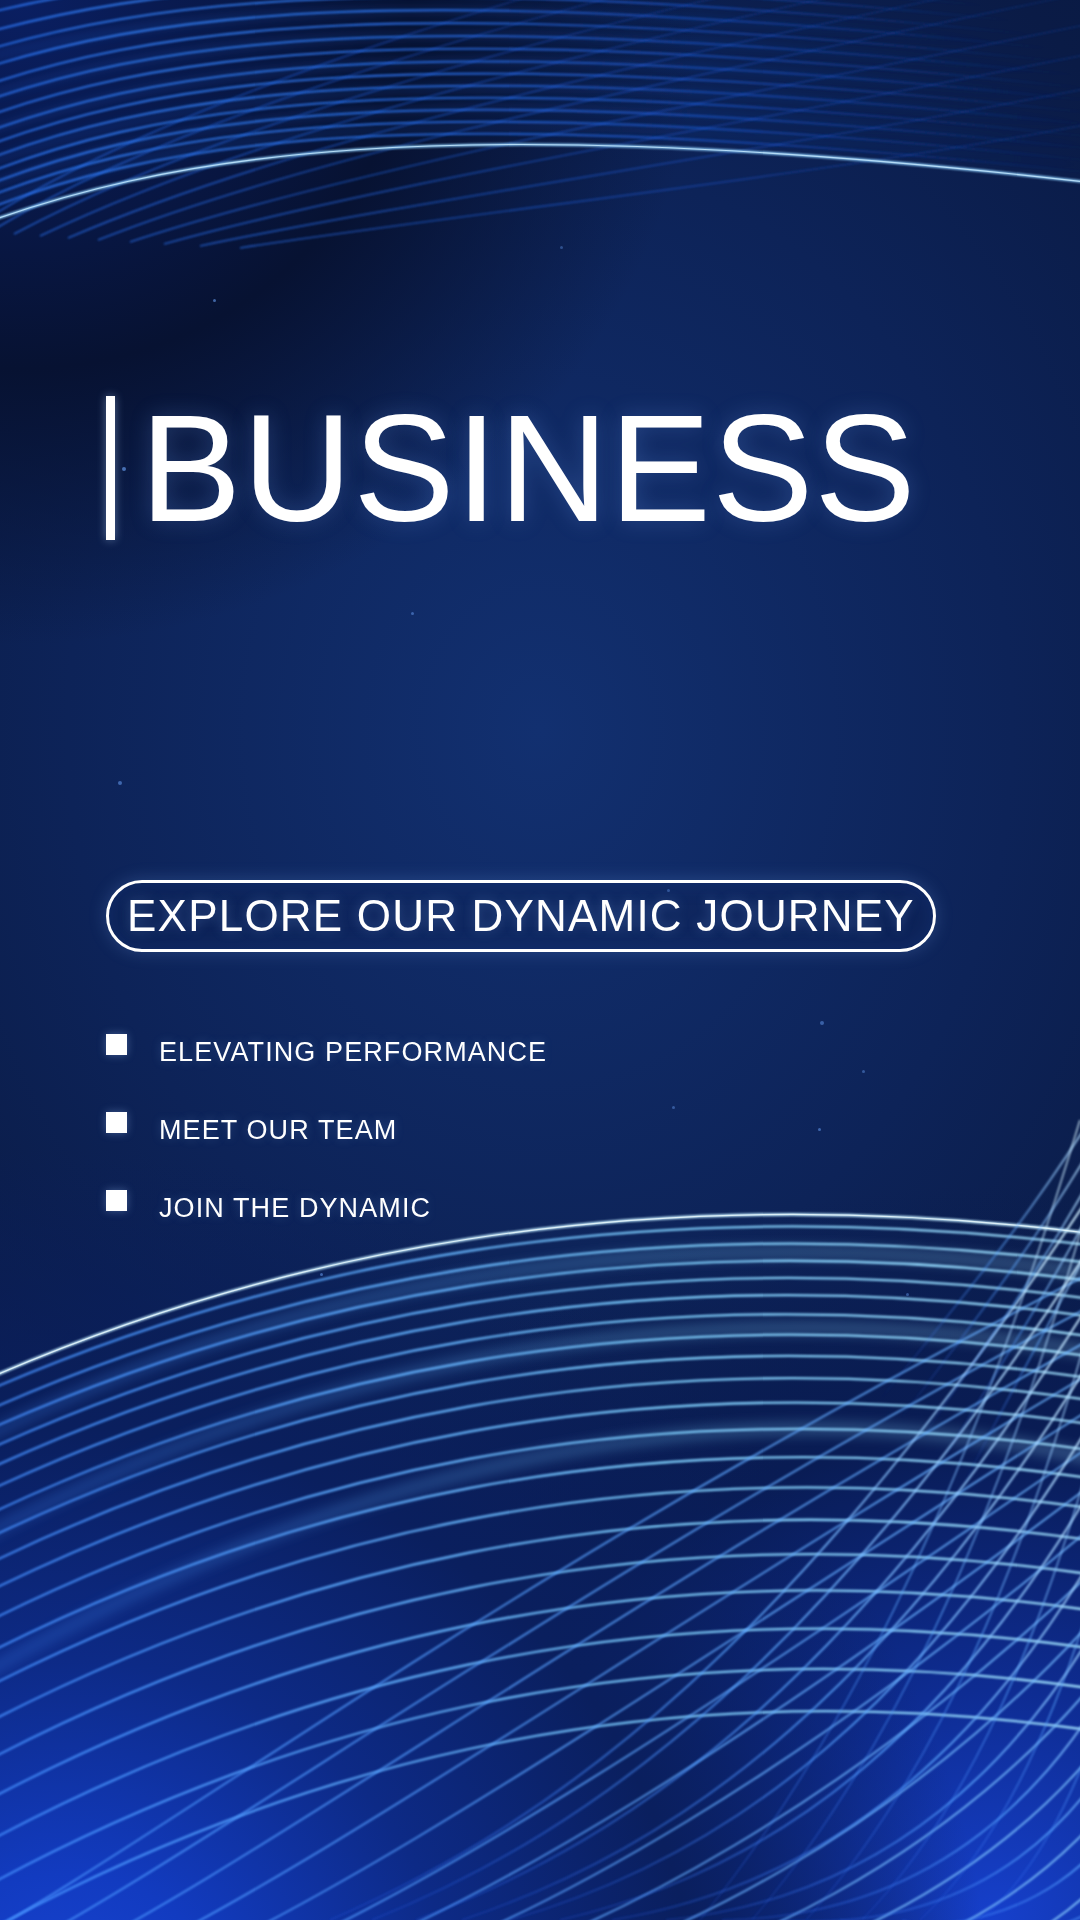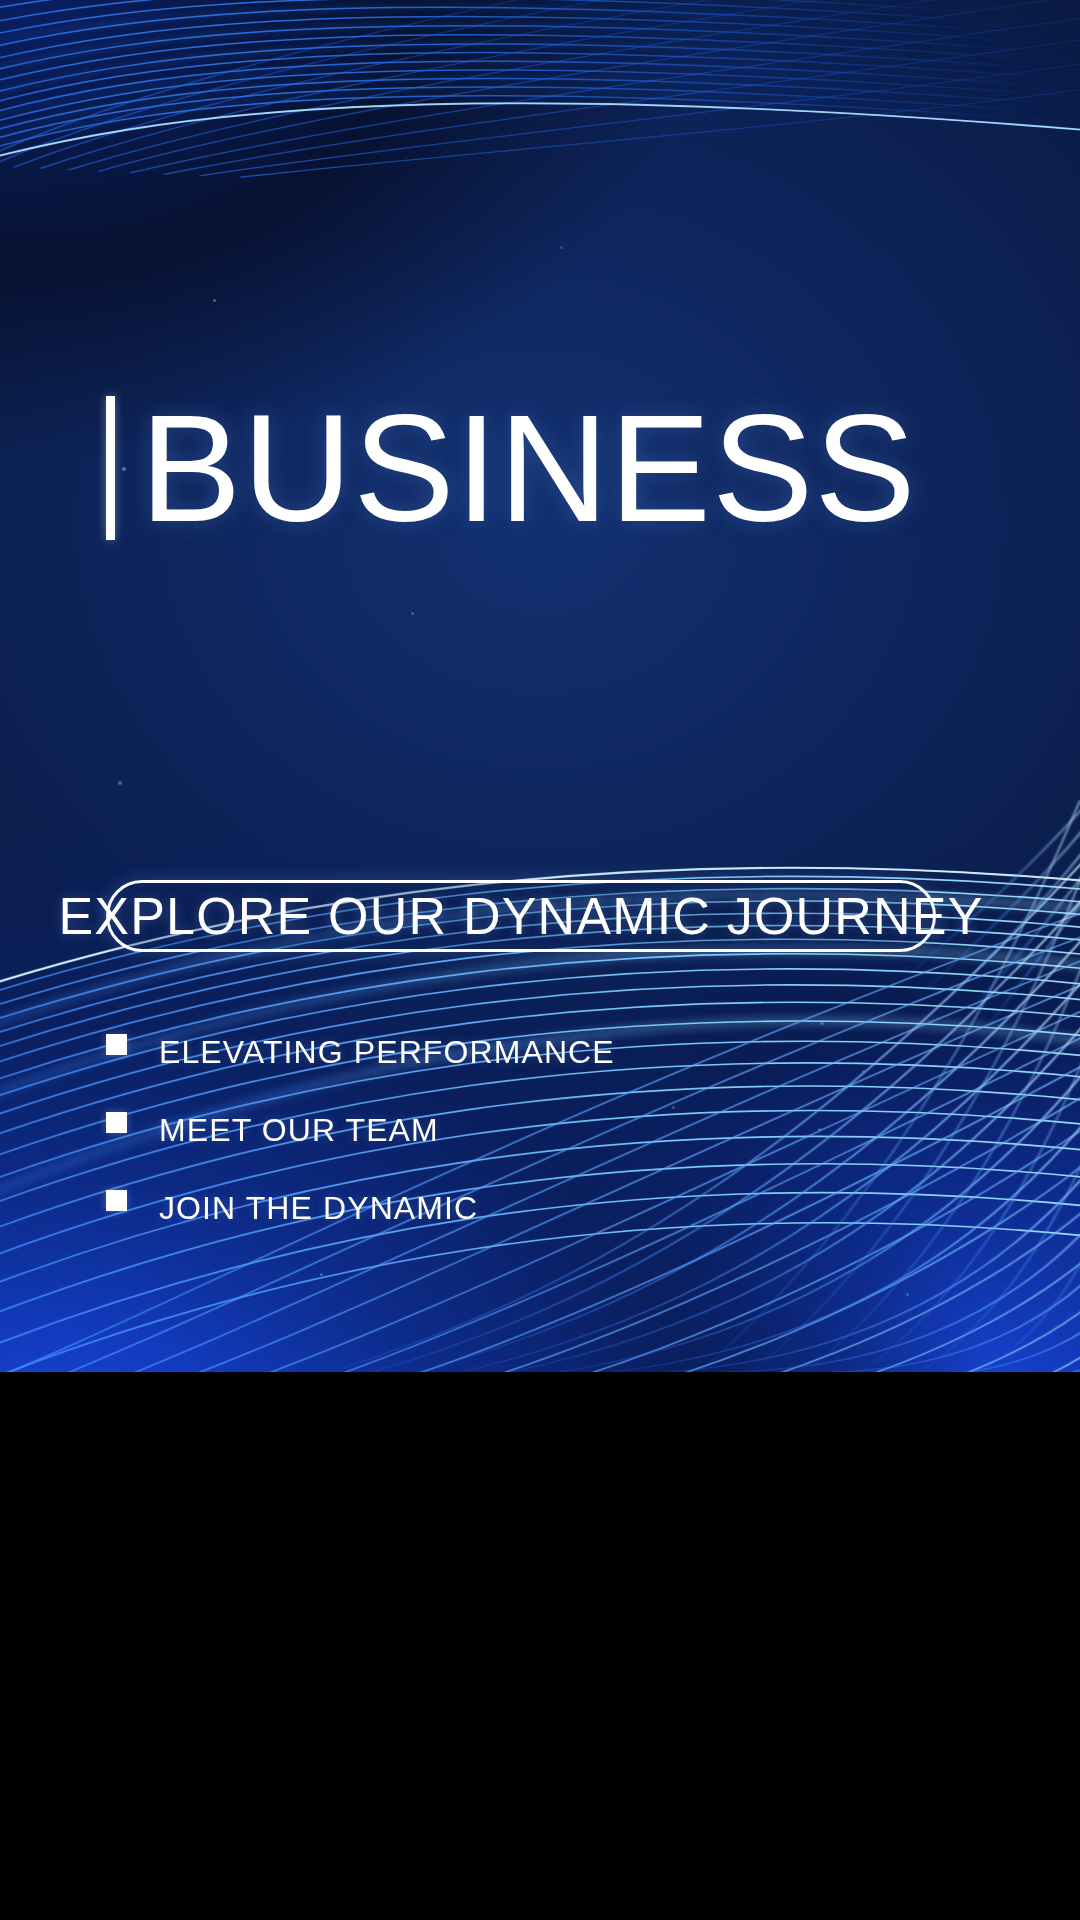--- a/index.html
+++ b/index.html
@@ -4,21 +4,21 @@
 <style>
   * { margin:0; padding:0; box-sizing:border-box; }
   html,body{ background:#000; }
   body{
     font-family:"Liberation Sans", sans-serif;
     width:1080px; height:1920px;
     overflow:hidden;
   }
   #poster{
     position:relative;
-    width:1080px; height:1372px;
+    width:1080px; height:1920px;
     overflow:hidden;
     background:
       radial-gradient(130% 70% at 6% 106%, #1a46d8 0%, #123bc0 12%, #0d2a86 28%, #0a1f5e 45%, rgba(8,24,66,0) 66%),
       radial-gradient(120% 60% at 92% 100%, #1640cc 0%, #0e2c92 20%, #091c54 42%, rgba(8,22,60,0) 64%),
       radial-gradient(90% 48% at 2% 0%, #0a1f62 0%, #071232 40%, rgba(5,12,36,0) 70%),
       radial-gradient(115% 78% at 50% 38%, #123070 0%, #0d2358 38%, #0a1b46 62%, #081536 100%),
       linear-gradient(170deg,#050d28 0%, #0a1c4d 26%, #0c2355 50%, #0a1d48 74%, #081533 100%);
   }
 
   
@@ -67,21 +67,21 @@
     left:106px; top:880px;
     width:830px; height:72px;
     border:3px solid #ffffff;
     border-radius:40px;
     display:flex; align-items:center; justify-content:center;
     background:rgba(10,28,74,0.25);
     box-shadow:0 0 18px rgba(130,180,255,.22), inset 0 0 22px rgba(40,90,190,.18);
   }
   .cta-label{
     color:#ffffff;
-    font-size:52px;
+    font-size:44px;
     font-weight:400;
     letter-spacing:1.2px;
     white-space:nowrap;
     text-shadow:0 0 12px rgba(140,190,255,.3);
   }
 
   .bullets{
     position:absolute;
     left:106px; top:1005px;
     width:760px;
@@ -92,21 +92,21 @@
   }
   .bullet-mark{
     width:21px; height:21px;
     background:#ffffff;
     margin-right:32px;
     flex:0 0 auto;
     box-shadow:0 0 8px rgba(160,200,255,.35);
   }
   .bullet-text{
     color:#ffffff;
-    font-size:32px;
+    font-size:27px;
     font-weight:400;
     letter-spacing:1.1px;
     white-space:nowrap;
     text-shadow:0 0 10px rgba(140,190,255,.25);
     margin-top:16px;
   }
 </style>
 </head>
 <body>
 

